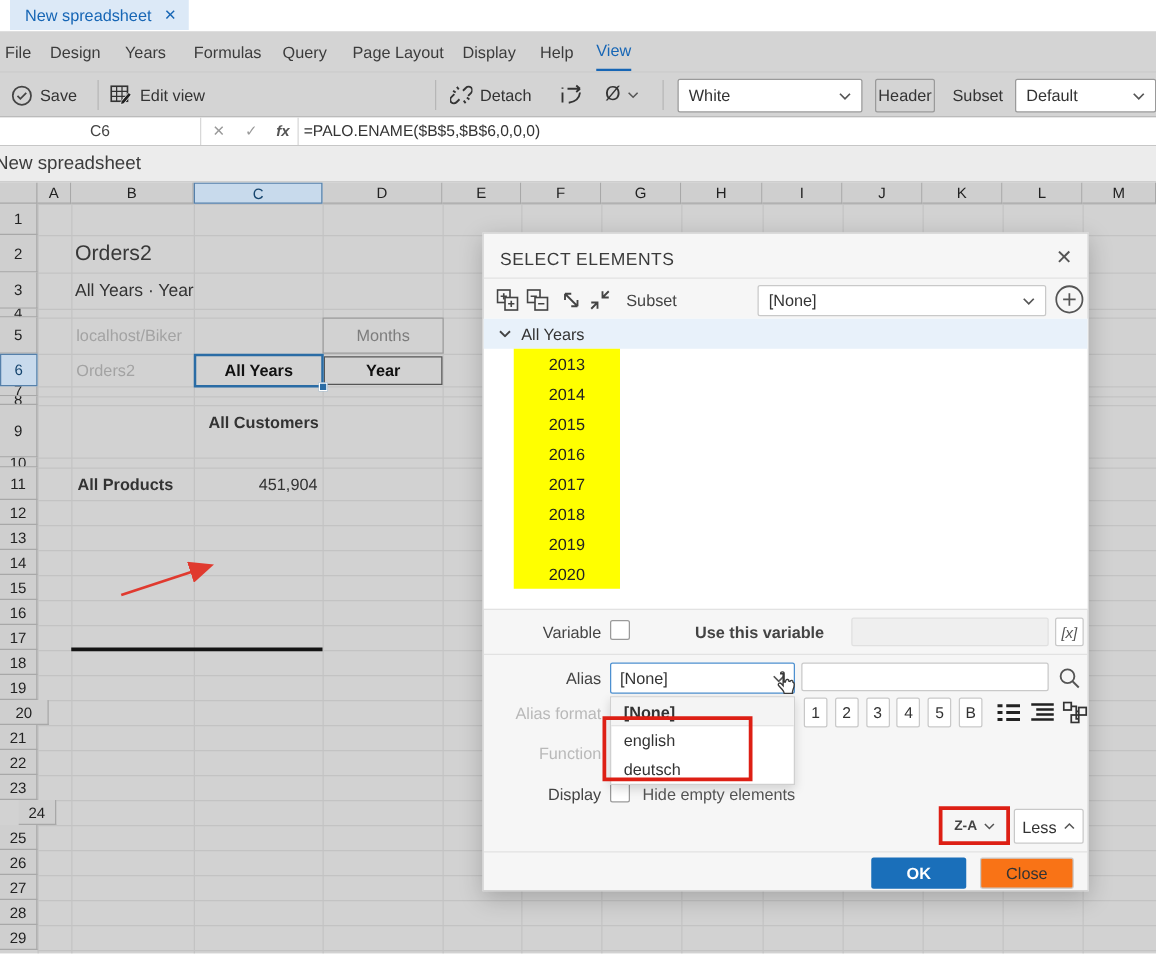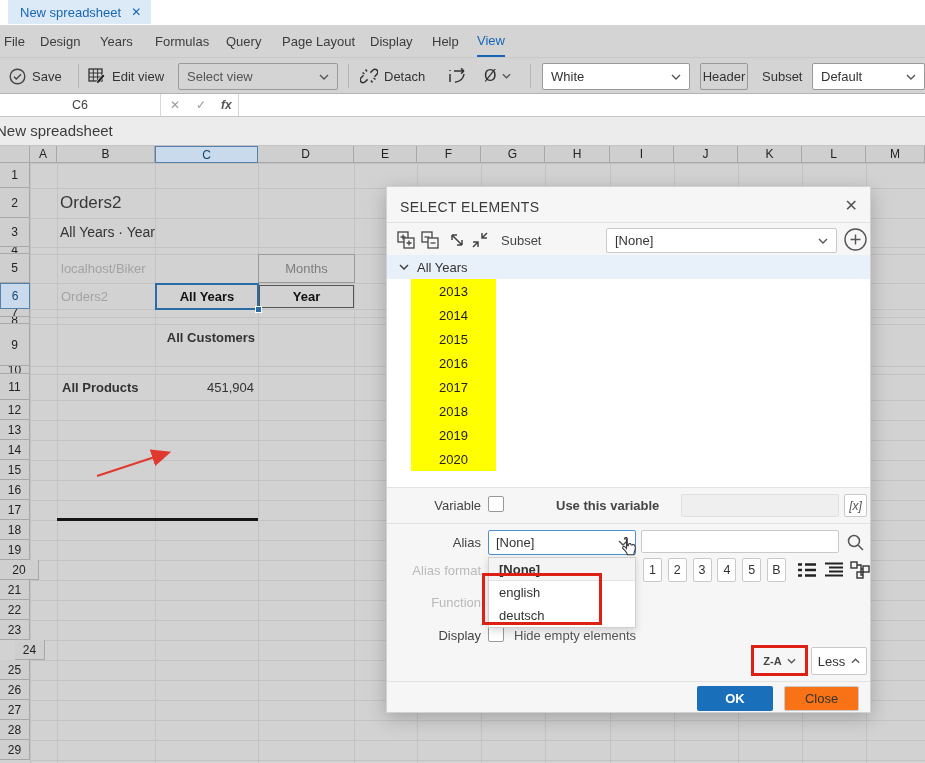--- a/index.html
+++ b/index.html
@@ -149,28 +149,20 @@
     <div class="tb-item" style="left:88px">
       <span class="icon">
         <svg width="18" height="16" viewBox="0 0 18 16">
             <rect x="1" y="1" width="13" height="12" fill="none" stroke="#333" stroke-width="1.3"></rect>
             <path d="M1 5 h13 M1 9 h13 M5.3 1 v12 M9.6 1 v12" stroke="#333" stroke-width="1"></path>
             <path d="M9 13 L15 6 l2 1.8 L11 15 l-2.6.6z" fill="#222" stroke="#fff" stroke-width=".6"></path>
           </svg>
       </span>
       <span>Edit view</span>
     </div>
-    <div class="tb-drop" style="left:178px; width:160px;">
-      <span>Select view</span>
-      <span class="icon">
-          <svg width="10" height="6" viewBox="0 0 10 6">
-            <path d="M1 1 l4 4 4-4" fill="none" stroke="#555" stroke-width="1.4"></path>
-          </svg>
-        </span>
-    </div>
     <div class="tb-sep" style="left:348px"></div>
     <div class="tb-item" style="left:360px">
       <span class="icon">
         <svg width="18" height="18" viewBox="0 0 18 18" fill="none" stroke="#333" stroke-width="1.5">
             <path d="M7.6 12.4 L5.2 14.8 a2.9 2.9 0 1 1 -4.1 -4.1 L3.5 8.3"></path>
             <path d="M10.4 5.6 L12.8 3.2 a2.9 2.9 0 1 1 4.1 4.1 L14.5 9.7"></path>
             <path d="M5.5 2.5 L7 4.5 M2.5 5.5 L4.5 7 M12.5 15.5 L11 13.5 M15.5 12.5 L13.5 11"></path>
           </svg>
       </span>
       <span>Detach</span>
@@ -217,20 +209,21 @@
     </div>
   </div>
 
   <div id="formulabar" class="abs">
     <div id="namebox">C6</div>
     <div class="fb-sep" style="left:160px"></div>
     <div class="fb-ico" style="left:170px">✕</div>
     <div class="fb-ico" style="left:196px">✓</div>
     <div class="fb-ico" style="left:221px; font-style:italic; color:#555; font-weight:bold;">fx</div>
     <div class="fb-sep" style="left:238px"></div>
+    <div id="formulatext">=PALO.ENAME($B$5,$B$6,0,0,0)</div>
   </div>
 
   <div id="sheetstrip" class="abs">
     <div id="sheetname">New spreadsheet</div>
   </div>
 
   <div id="grid" class="abs">
     <div class="corner" style="left:0;top:0;width:30px;height:17px;"></div>
     <div id="thickline"></div>
     <svg id="arrow-svg" width="140" height="50">

